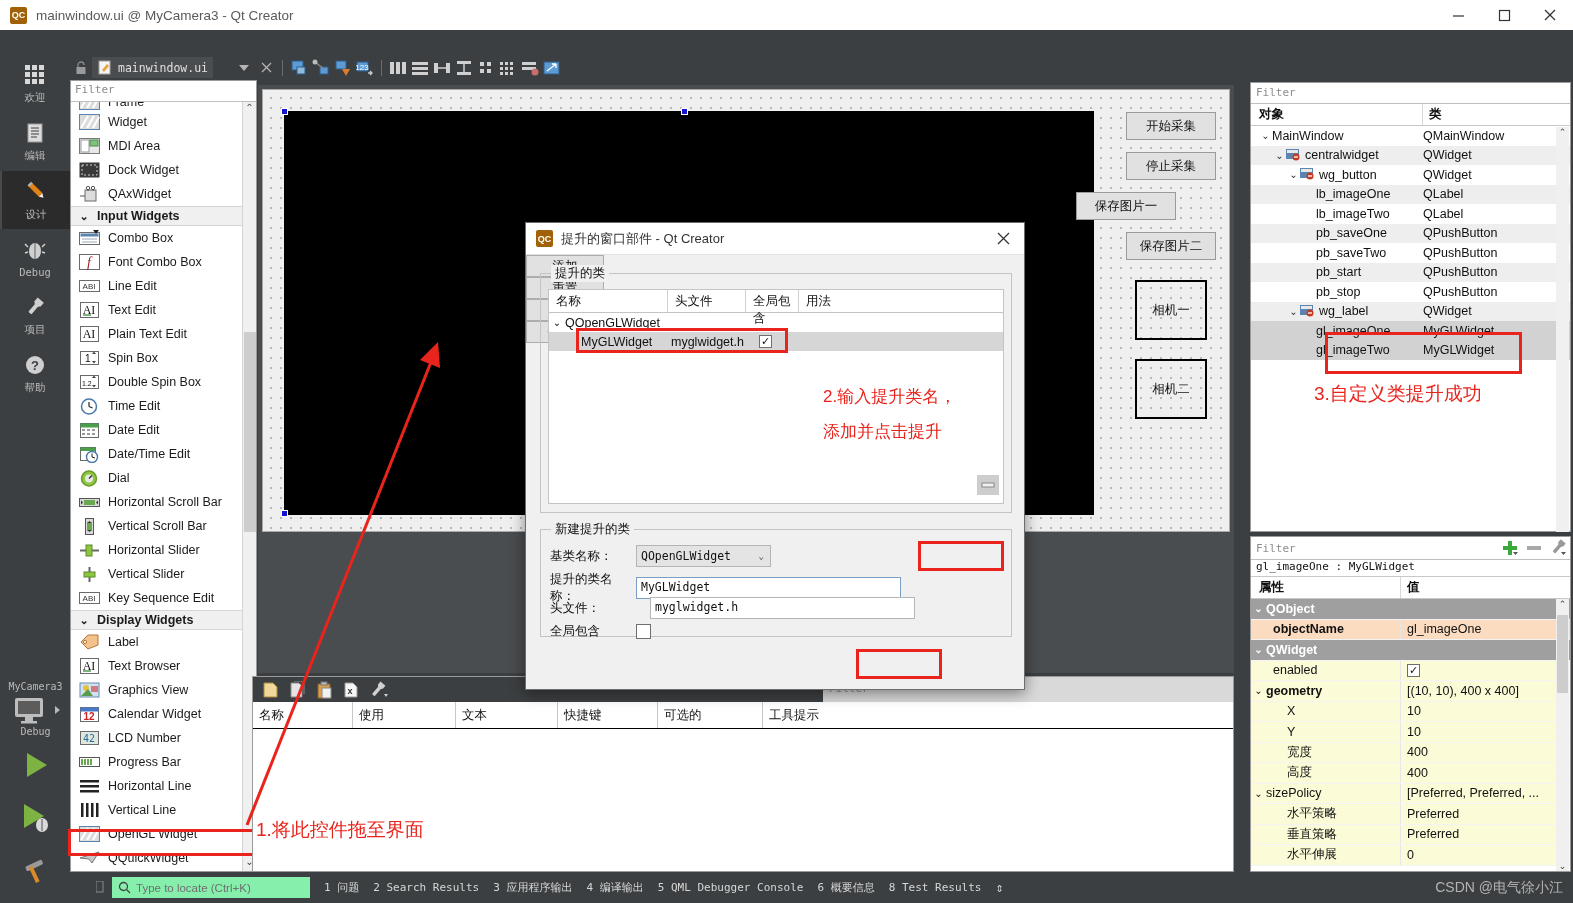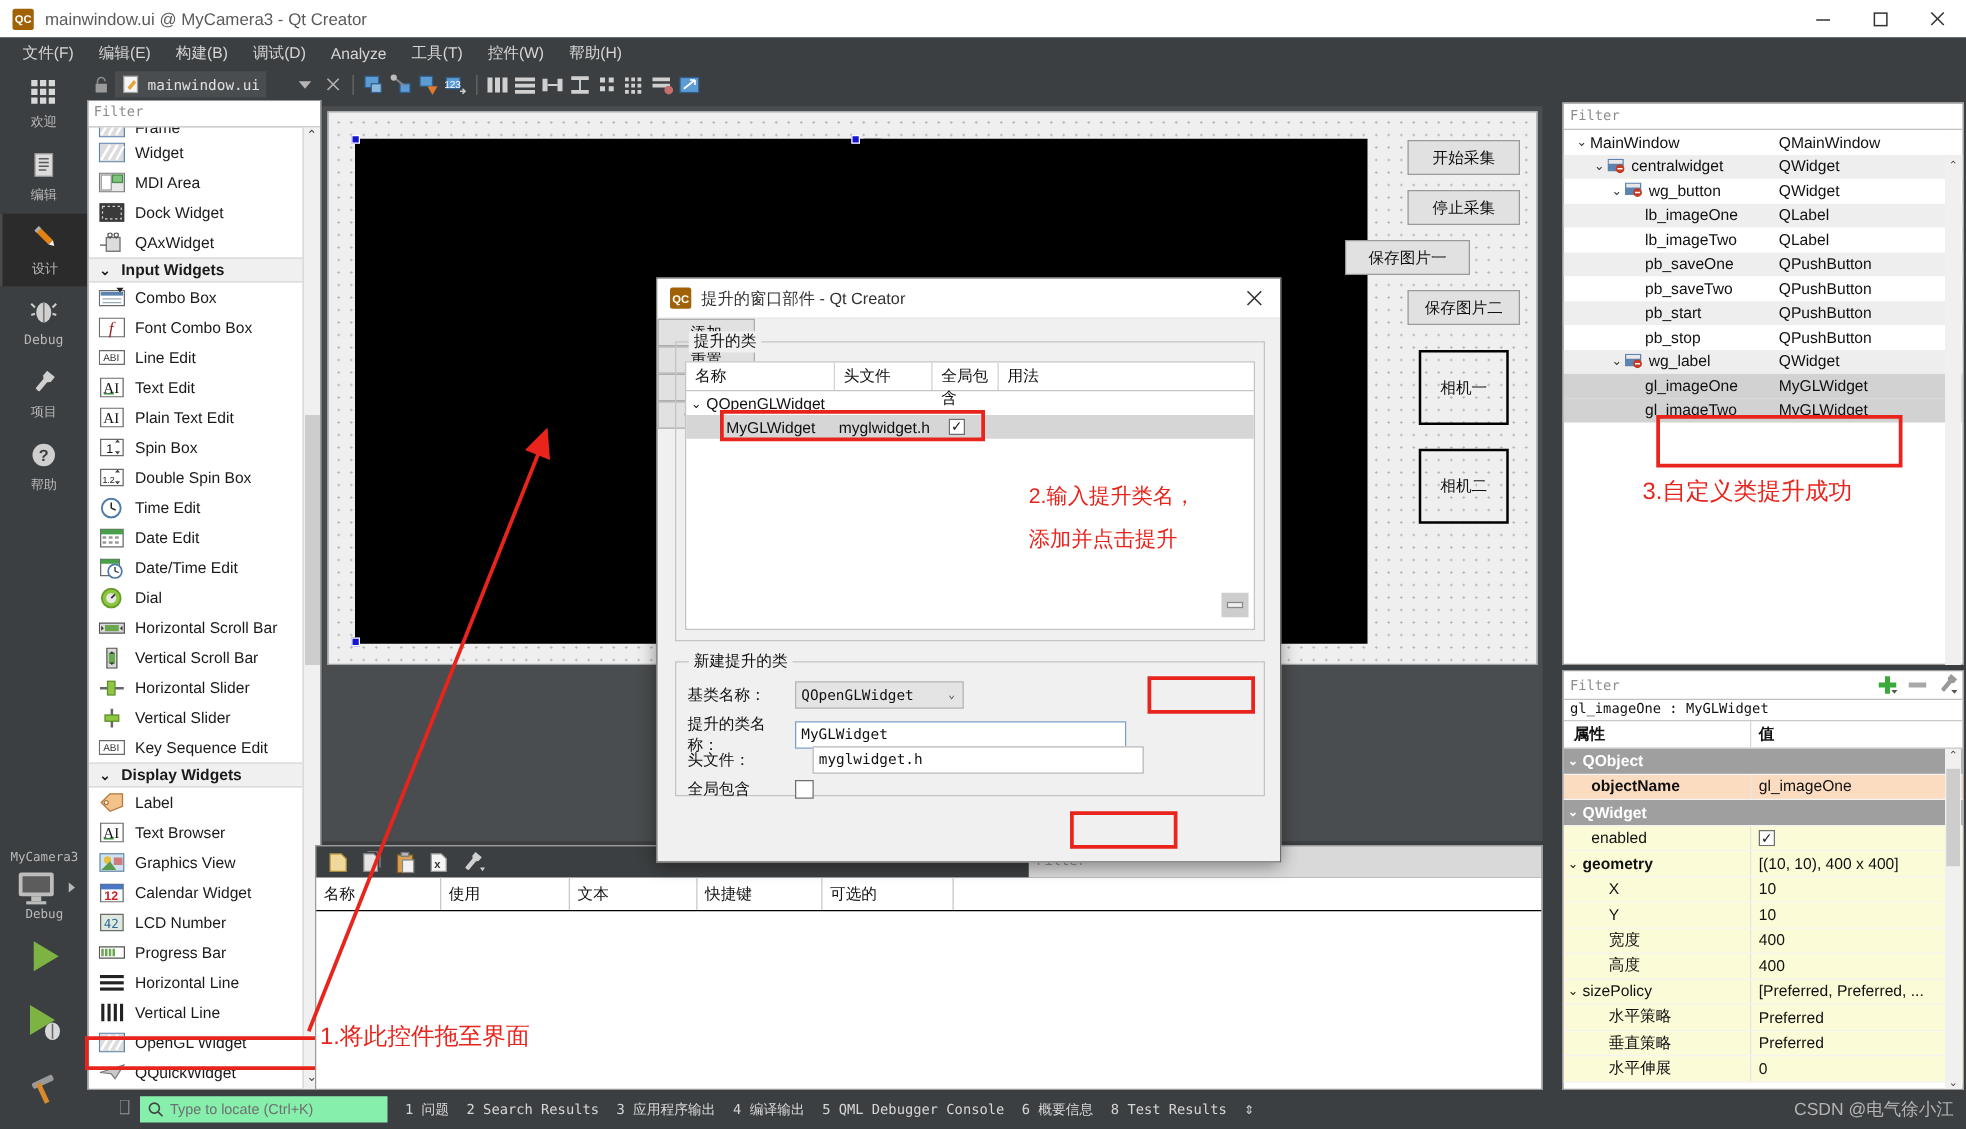--- a/index.html
+++ b/index.html
@@ -221,30 +221,20 @@
       </div>
       <div class="win-btn">
         <svg width="14" height="14">
             <line x1="2" y1="2" x2="12" y2="12" stroke="#333" stroke-width="1.3"></line>
             <line x1="12" y1="2" x2="2" y2="12" stroke="#333" stroke-width="1.3"></line>
           </svg>
       </div>
     </div>
   </div>
 
-  <div class="menubar">
-    <div class="menu-item">文件(F)</div>
-    <div class="menu-item">编辑(E)</div>
-    <div class="menu-item">构建(B)</div>
-    <div class="menu-item">调试(D)</div>
-    <div class="menu-item">Analyze</div>
-    <div class="menu-item">工具(T)</div>
-    <div class="menu-item">控件(W)</div>
-    <div class="menu-item">帮助(H)</div>
-  </div>
 
   <div class="modebar">
     <div class="mode">
       <span class="glyph">
         <svg width="22" height="22">
             <g fill="#d8d8d8">
           <rect x="1" y="1" width="5" height="5"></rect>
               <rect x="8" y="1" width="5" height="5"></rect>
               <rect x="15" y="1" width="5" height="5"></rect>
           <rect x="1" y="8" width="5" height="5"></rect>
@@ -901,25 +891,30 @@
           </svg>
       </div>
       <div class="ae-filter">Filter</div>
     </div>
     <div class="ae-head">
       <div style="width:100px;">名称</div>
       <div style="width:103px;">使用</div>
       <div style="width:102px;">文本</div>
       <div style="width:100px;">快捷键</div>
       <div style="width:105px;">可选的</div>
+      <div style="flex:1; border-right:none;">工具提示</div>
     </div>
   </div>
 
   <div class="objtree">
     <div class="ot-filter">Filter</div>
+    <div class="ot-head">
+      <div class="c1">对象</div>
+      <div class="c2">类</div>
+    </div>
 
     <div class="ot-row">
       <div class="c1">
           <span style="width:8px;display:inline-block;"></span>
         <span class="ot-chev">⌄</span>
         <span>MainWindow</span>
         </div>
       <div class="c2">QMainWindow</div>
     </div>
     <div class="ot-row alt">

